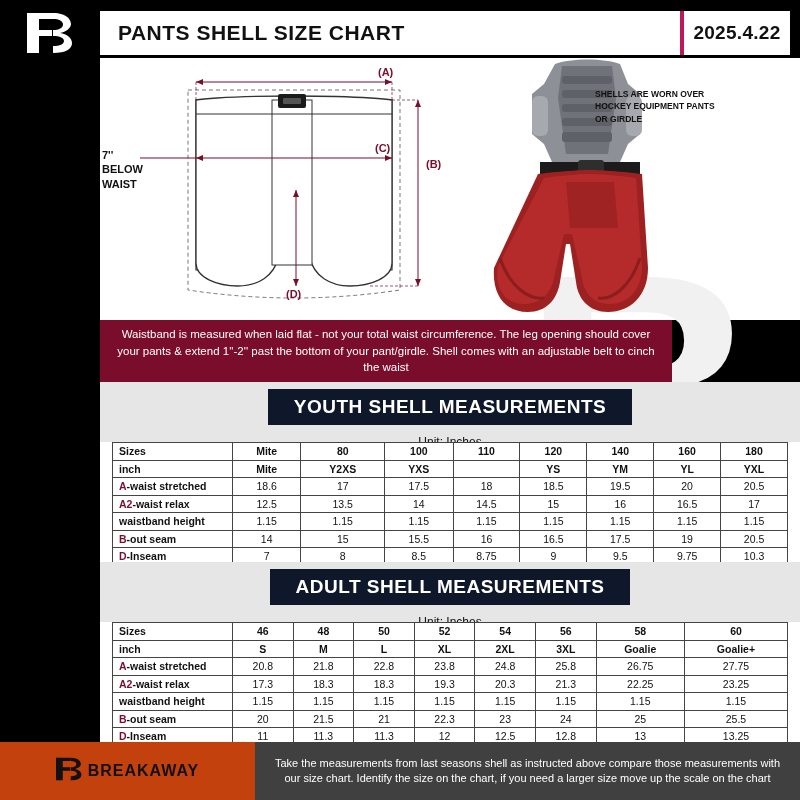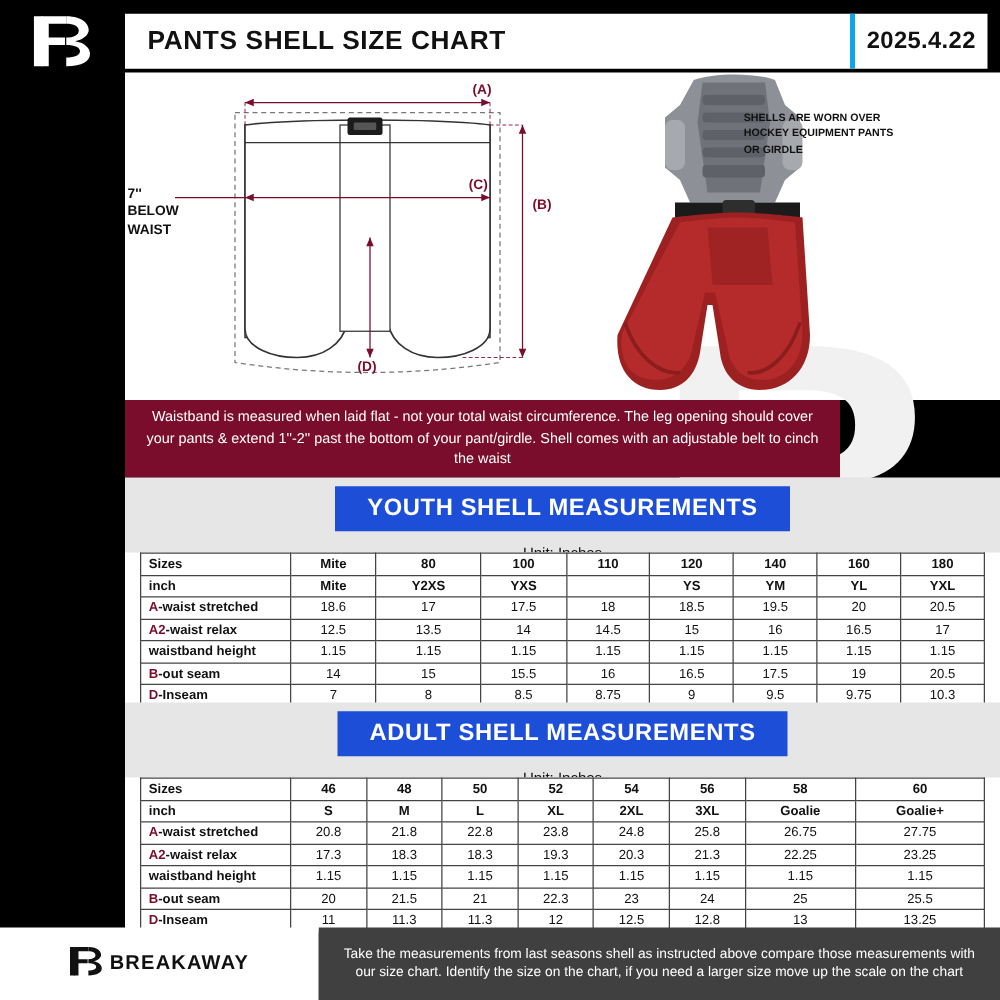--- a/index.html
+++ b/index.html
@@ -33,21 +33,21 @@
     flex: 1; height: 44px; background: #fff;
     display: flex; align-items: center;
     padding-left: 18px;
     margin-right: 0;
   }
   .title-bar .title {
     font-size: 21px; font-weight: bold; letter-spacing: .5px; color: #111;
   }
   .date-box {
     width: 110px; height: 44px; background: #fff;
-    border-left: 4px solid #0ea5e9;
+    border-left: 4px solid #be185d;
     display: flex; align-items: center; justify-content: center;
     margin-right: 10px;
   }
   .date-box .date {
     font-size: 19px; font-weight: bold; color: #111; letter-spacing: .3px;
   }
 
   
   .diagram {
     position: absolute; top: 58px; left: 100px;
@@ -78,21 +78,21 @@
   }
   .notebar p { font-size: 11.5px; line-height: 1.45; }
 
   
   .band {
     position: absolute; left: 100px; width: 700px; height: 50px;
     background: #e6e6e6;
     display: flex; align-items: center; justify-content: center;
   }
   .band .pill {
-    background: #1d4ed8; color: #fff;
+    background: #0f172a; color: #fff;
     padding: 7px 26px;
     font-size: 19px; font-weight: bold; letter-spacing: .5px;
   }
   .unit {
     position: absolute; left: 100px; width: 700px; height: 20px;
     background: #e6e6e6; color: #111;
     display: flex; align-items: center; justify-content: center;
     font-size: 12px;
   }
 
@@ -114,21 +114,21 @@
   }
   td.rowlabel .m { color: #7a0d2b; }
   tr.head td { font-weight: bold; }
 
   
   .footer {
     position: absolute; bottom: 0; left: 0; width: 800px; height: 58px;
     display: flex; align-items: center;
   }
   .footer-logo {
-    width: 255px; height: 58px; background: #ffffff;
+    width: 255px; height: 58px; background: #c2410c;
     display: flex; align-items: center; justify-content: center; gap: 6px;
   }
   .footer-logo .word {
     font-size: 16px; font-weight: bold; letter-spacing: 1px; color: #111;
   }
   .footer-text {
     flex: 1; height: 58px; background: #404040; color: #fff;
     display: flex; align-items: center; justify-content: center;
     text-align: center; padding: 0 12px;
   }

